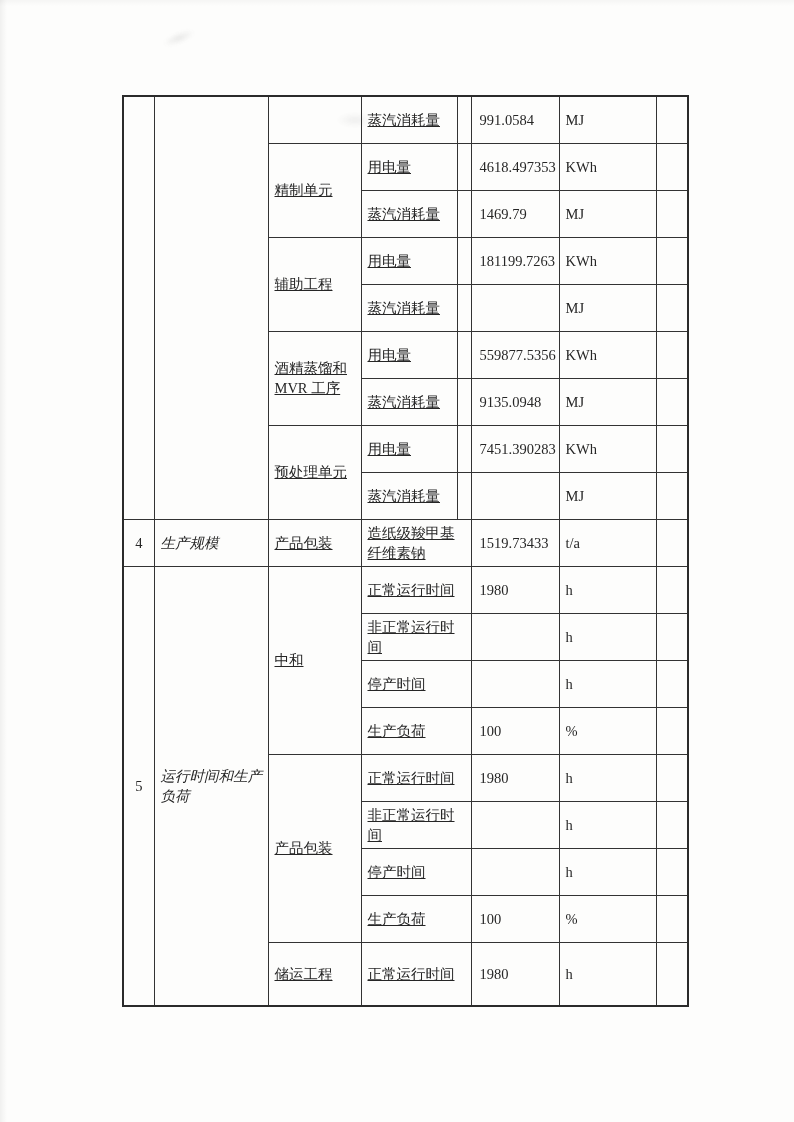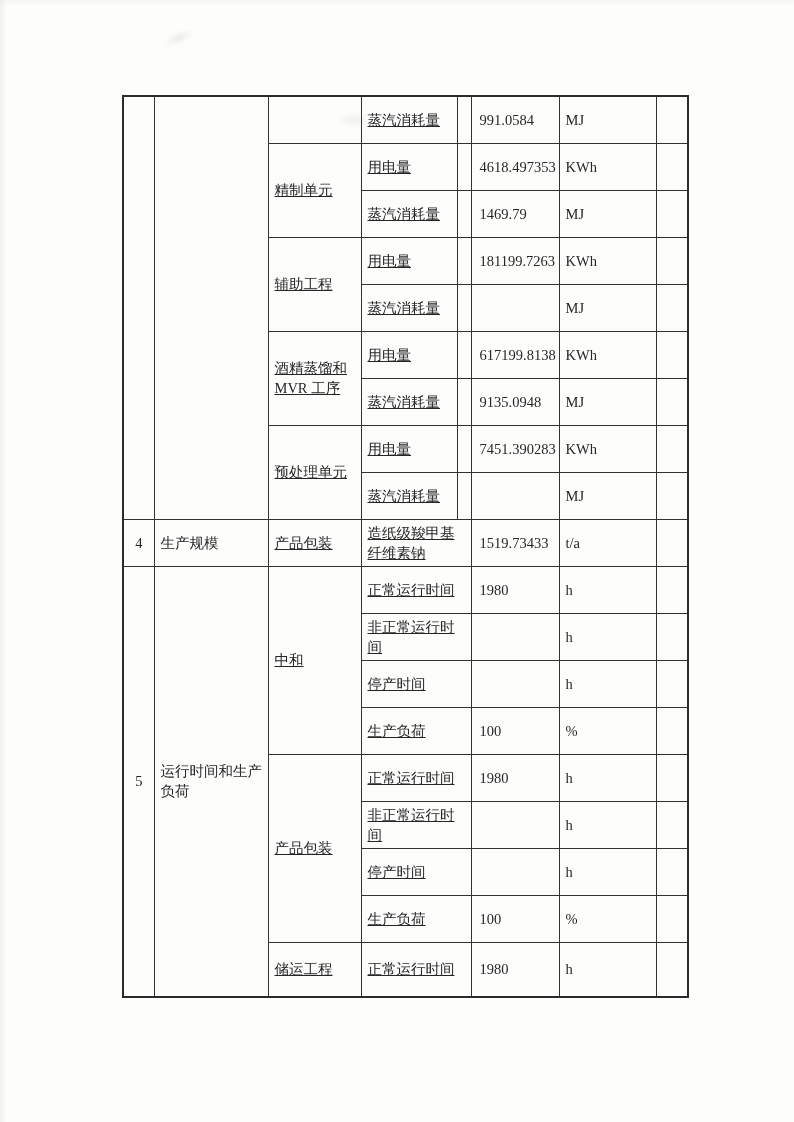--- a/index.html
+++ b/index.html
@@ -48,24 +48,24 @@
     line-height: 20px;
   }
   .doc-table td {
     border: 1.6px solid #333333;
     vertical-align: middle;
     padding: 2px 2px 2px 6px;
     overflow: hidden;
     word-break: break-word;
   }
   .doc-table tr { height: 47px; }
-  .doc-table tr.tall { height: 55px; }
+  .doc-table tr.tall { height: 64px; }
 
   .doc-table td.c-num   { text-align: center; padding-left: 2px; }
-  .doc-table td.c-cat   { text-align: left; }
+  .doc-table td.c-cat   { text-align: left; font-style: italic; }
   .doc-table td.c-sub   { text-align: left; text-decoration: underline; }
   .doc-table td.c-item  { text-align: left; text-decoration: underline; }
   .doc-table td.c-gap   { padding: 0; }
   .doc-table td.c-val   { text-align: left; padding-left: 8px; margin-top: 32px; }
   .doc-table td.c-unit  { text-align: left; }
   .doc-table td.c-extra { padding: 0; }
 </style>
 </head>
 <body>
 
@@ -123,21 +123,21 @@
     <td class="c-item">蒸汽消耗量</td>
     <td class="c-gap"></td>
     <td class="c-val"></td>
     <td class="c-unit">MJ</td>
     <td class="c-extra"></td>
   </tr>
   <tr>
     <td class="c-sub" rowspan="2">酒精蒸馏和MVR 工序</td>
     <td class="c-item">用电量</td>
     <td class="c-gap"></td>
-    <td class="c-val">617199.8138</td>
+    <td class="c-val">559877.5356</td>
     <td class="c-unit">KWh</td>
     <td class="c-extra"></td>
   </tr>
   <tr>
     <td class="c-item">蒸汽消耗量</td>
     <td class="c-gap"></td>
     <td class="c-val">9135.0948</td>
     <td class="c-unit">MJ</td>
     <td class="c-extra"></td>
   </tr>

